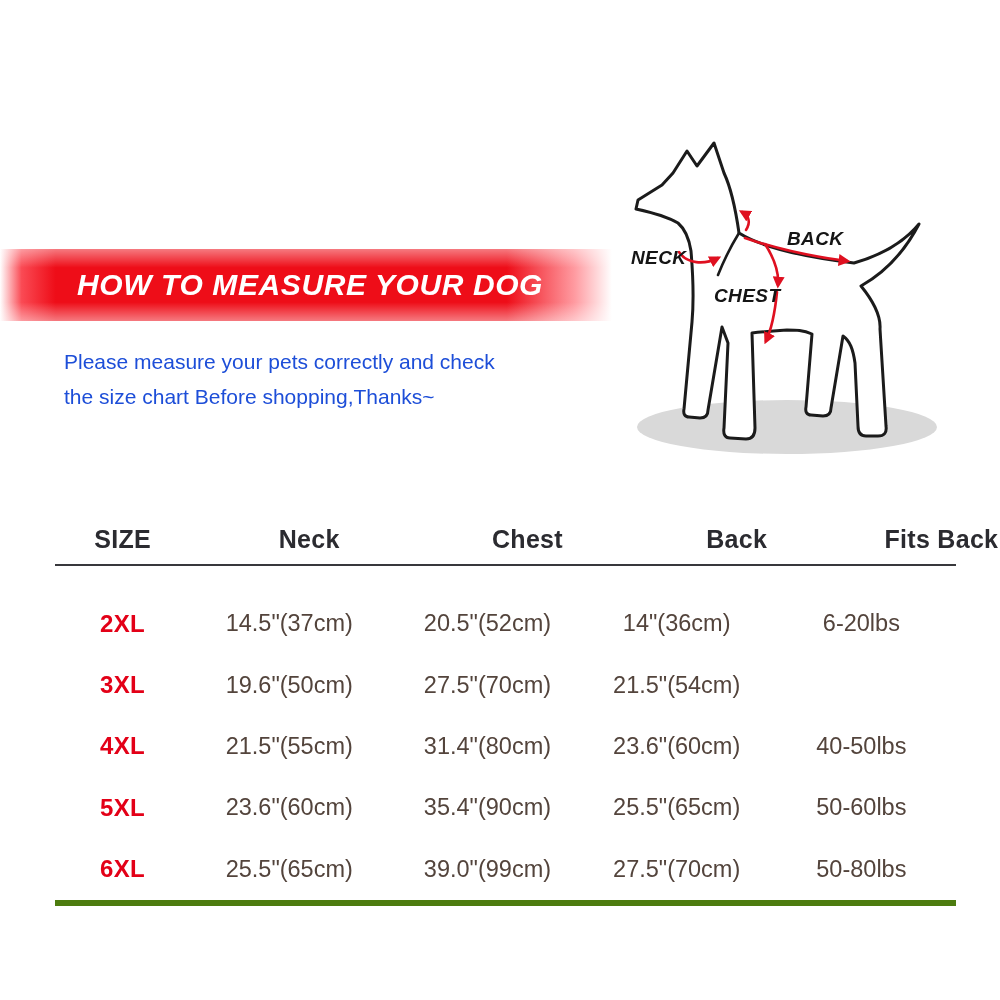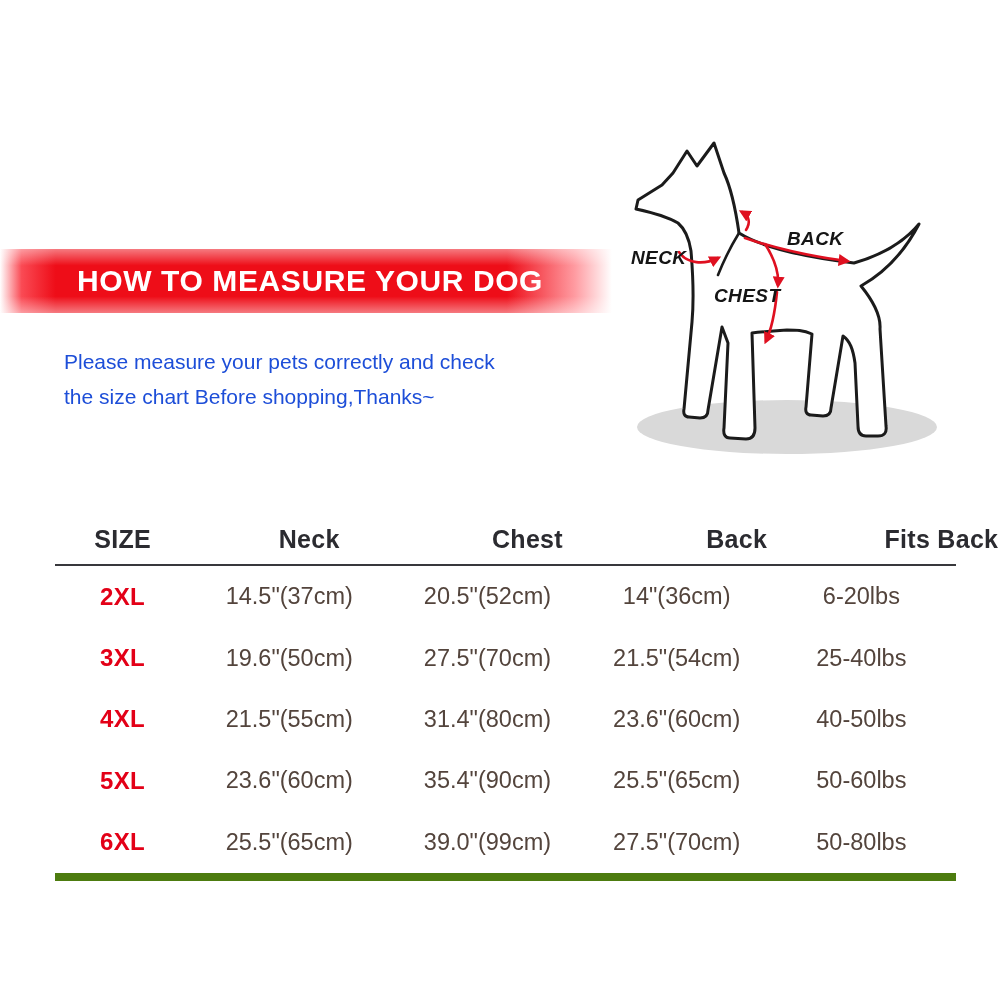--- a/index.html
+++ b/index.html
@@ -1,43 +1,44 @@
 <!DOCTYPE html>
 <html><head>
 <meta charset="utf-8">
 <style>
   html,body{margin:0;padding:0;background:#ffffff;}
   body{font-family:"Liberation Sans","DejaVu Sans",sans-serif;}
   .stage{position:relative;width:1000px;height:1000px;background:#ffffff;overflow:hidden;}
 
   
   .banner{
-    position:absolute;left:0;top:249px;width:618px;height:64px;
+    position:absolute;left:0;top:249px;width:618px;height:72px;
     display:flex;align-items:center;
     background:
       linear-gradient(to bottom, rgba(255,255,255,.45) 0%, rgba(255,255,255,0) 26%, rgba(255,255,255,0) 74%, rgba(255,255,255,.45) 100%),
       linear-gradient(to right, #ffffff 0%, #fa4a54 3.5%, #ee0d18 9%, #ee0d18 82%, #ff9ba1 93%, #ffffff 99%);
+    font-style: italic;
   }
   .banner-title{
     padding-left:77px;color:#ffffff;font-weight:bold;font-size:30px;
     letter-spacing:0.6px;white-space:nowrap;
   }
 
   
   .intro{position:absolute;left:64px;top:344px;font-size:21px;line-height:35px;color:#1d4ed8;}
 
   
   .dog{position:absolute;left:600px;top:130px;width:400px;height:350px;}
   .diagram-label{font-weight:bold;font-style:italic;font-size:19px;fill:#151515;letter-spacing:.4px;}
 
   
   .size-table{position:absolute;left:55px;top:514px;width:901px;}
   .thead,.tr{display:grid;grid-template-columns:15% 22% 22% 20% 21%;align-items:center;text-align:center;}
   .thead{height:50px;border-bottom:2px solid #38383c;font-weight:bold;font-size:25px;color:#2b2b30;letter-spacing:.3px;gap:20px;}
-  .tbody{border-bottom:8px solid #4d7c0f;}
+  .tbody{border-bottom:6px solid #4d7c0f;margin-top:27px;}
   .tr{height:61.4px;font-size:23.5px;color:#53443c;}
   .td.size{color:#e30017;font-weight:bold;font-size:24px;letter-spacing:.3px;}
 </style>
 </head>
 <body>
 
 <div class="stage">
 
   <div class="banner">
     <span class="banner-title">HOW TO MEASURE YOUR DOG</span>
@@ -109,21 +110,20 @@
         <div class="td">14.5"(37cm)</div>
         <div class="td">20.5"(52cm)</div>
         <div class="td">14"(36cm)</div>
         <div class="td">6-20lbs</div>
       </div>
       <div class="tr">
         <div class="td size">3XL</div>
         <div class="td">19.6"(50cm)</div>
         <div class="td">27.5"(70cm)</div>
         <div class="td">21.5"(54cm)</div>
-        <div class="td">25-40lbs</div>
       </div>
       <div class="tr">
         <div class="td size">4XL</div>
         <div class="td">21.5"(55cm)</div>
         <div class="td">31.4"(80cm)</div>
         <div class="td">23.6"(60cm)</div>
         <div class="td">40-50lbs</div>
       </div>
       <div class="tr">
         <div class="td size">5XL</div>

